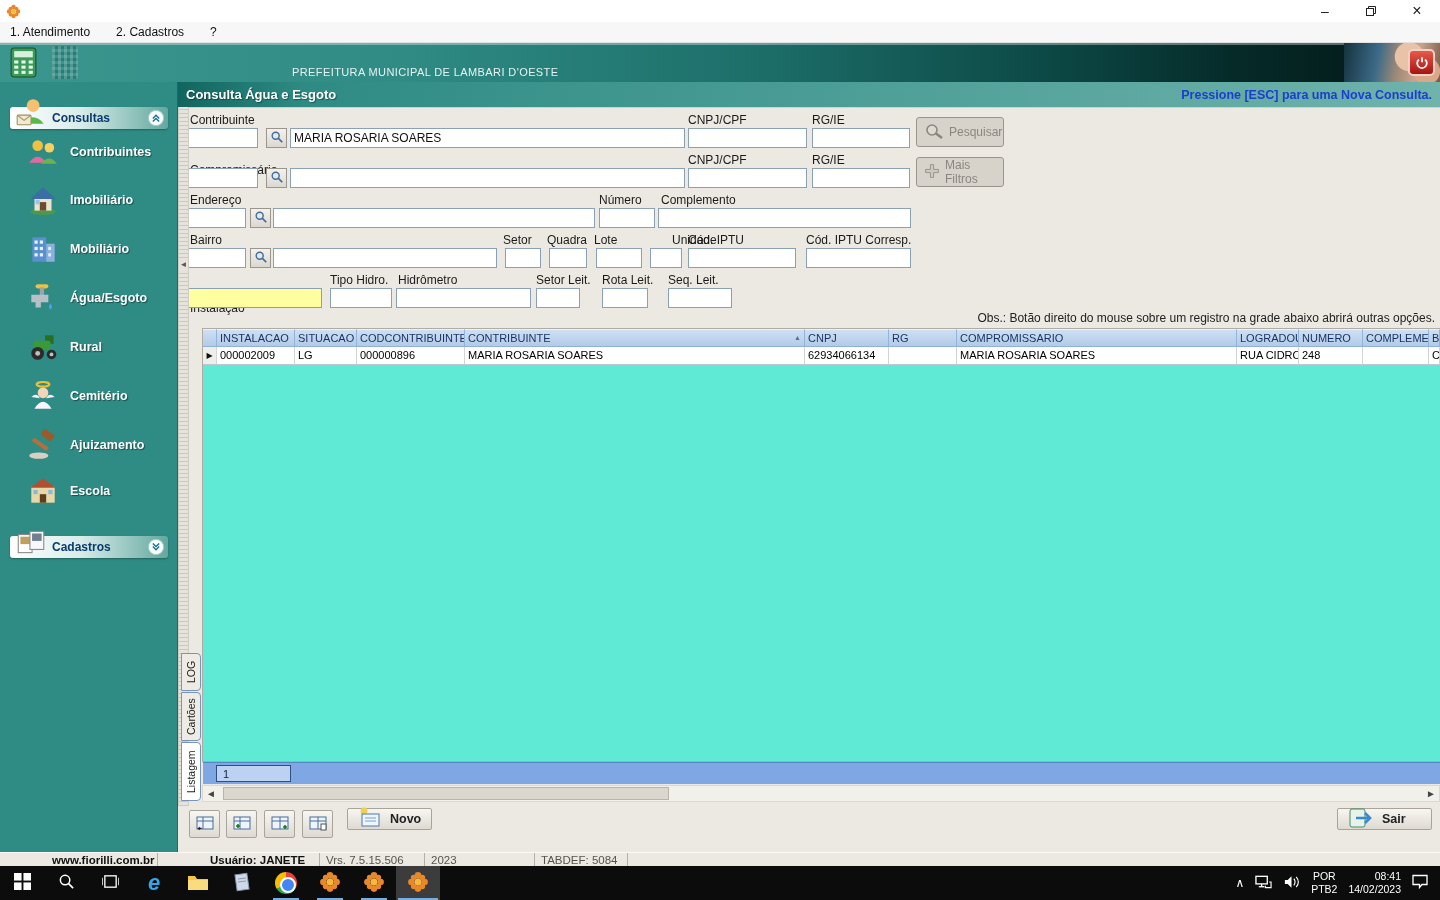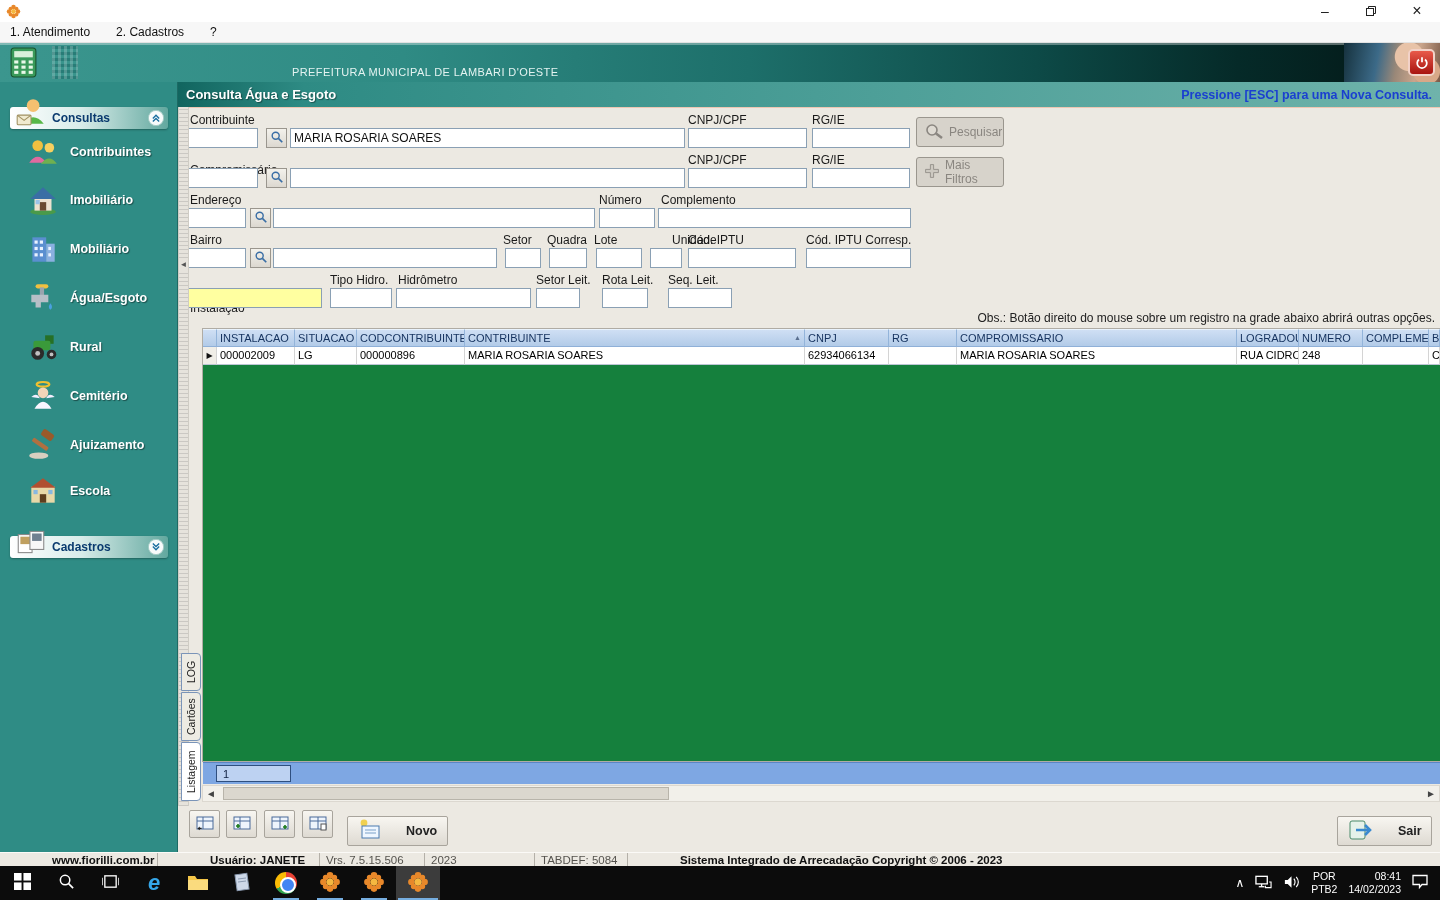--- a/index.html
+++ b/index.html
@@ -68,21 +68,21 @@
   .obs-text { position:absolute; right:5px; top:311px; font-size:12px; color:#222; }
 
   
   .vstrip { position:absolute; left:178px; top:107px; width:11px; height:699px; background:#e6e3dc;
     border-left:1px solid #cfccc4; border-right:1px solid #cfccc4;
     background-image:repeating-linear-gradient(0deg, rgba(120,120,120,.25) 0 1px, transparent 1px 4px); }
   .vstrip-arrow { position:absolute; left:179px; top:258px; width:9px; height:12px; font-size:8px; color:#555;
     display:flex; align-items:center; justify-content:center; background:#e6e3dc; }
 
   
-  .grid-area { position:absolute; left:202px; top:328px; width:1238px; height:434px; background:#15803d;
+  .grid-area { position:absolute; left:202px; top:328px; width:1238px; height:434px; background:#5eead4;
     border:1px solid #b0aca4; border-right:none; overflow:hidden; }
   .grid-header { display:flex; height:18px; }
   .gh { background:linear-gradient(#cfdff4,#b2cbe8); border-right:1px solid #93b4da; border-bottom:1px solid #8fb0d8;
     border-top:1px solid #e9f3fd; color:#15325e; font-size:11px; padding:2px 3px 0 3px; white-space:nowrap; overflow:hidden; position:relative; }
   .grid-row { display:flex; height:18px; }
   .gc { background:#fff; border-right:1px solid #d4d4d4; border-bottom:1px solid #bcc6d4; color:#000;
     font-size:11px; padding:2px 3px 0 3px; white-space:nowrap; overflow:hidden; }
   .sel-cell { background:#f0eee8 !important; display:flex; align-items:center; justify-content:center; padding:0 !important; }
   .row-arrow { font-size:8px; color:#111; }
   .sort-mark { position:absolute; right:3px; top:4px; font-size:7px; color:#5a6f8e; }
@@ -99,23 +99,23 @@
     font-size:11px; color:#102040; padding:2px 0 0 6px; }
   .hscroll { position:absolute; left:202px; top:785px; width:1238px; height:17px; background:#f2f0ea; border:1px solid #dcd8d0; }
   .hs-arrow { position:absolute; top:0; width:16px; height:15px; display:flex; align-items:center; justify-content:center;
     color:#444; font-size:10px; }
   .hs-thumb { position:absolute; left:20px; top:1px; width:446px; height:13px; background:#dbd7ce; border:1px solid #b8b4aa; }
 
   
   .btnbar { position:absolute; left:178px; top:806px; width:1262px; height:46px; background:#ece9e2; }
   .tool-btn { position:absolute; top:4px; width:31px; height:28px; background:linear-gradient(#f8f6f1,#dedad2);
     border:1px solid #a8a49c; border-radius:2px; display:flex; align-items:center; justify-content:center; }
-  .labeled-btn { position:absolute; top:2px; height:30px; background:linear-gradient(#f8f6f1,#dedad2);
-    border:1px solid #a8a49c; border-radius:2px; display:flex; align-items:center; gap:24px; padding:0 10px;
-    font-weight:bold; font-size:12.5px; color:#222;margin-top:8px; }
+  .labeled-btn { position:absolute; top:2px; height:22px; background:linear-gradient(#f8f6f1,#dedad2);
+    border:1px solid #a8a49c; border-radius:2px; display:flex; align-items:center; gap:8px; padding:0 10px;
+    font-weight:bold; font-size:12.5px; color:#222; }
 
   
   .statusbar { position:absolute; left:0; top:852px; width:1440px; height:14px; background:#ece9e2;
     border-top:1px solid #fbfaf7; display:flex; align-items:center; font-size:11.5px; }
   .sb-seg { height:100%; display:flex; align-items:center; padding:0 6px; border-right:1px solid #b4b0a8; white-space:nowrap; overflow:hidden; }
   .sb-bold { font-weight:bold; color:#111;margin-left:46px; }
   .sb-dim { color:#55534e; }
 
   
   .taskbar { position:absolute; left:0; top:866px; width:1440px; height:34px; background:#0c0c0c;
@@ -548,21 +548,20 @@
     <span>Sair</span>
   </div>
 </div>
 
 <div class="statusbar">
   <div class="sb-seg sb-bold" style="width:112px;">www.fiorilli.com.br</div>
   <div class="sb-seg sb-bold" style="width:116px;">Usuário: JANETE</div>
   <div class="sb-seg sb-dim" style="width:105px;">Vrs. 7.5.15.506</div>
   <div class="sb-seg sb-dim" style="width:110px;">2023</div>
   <div class="sb-seg sb-dim" style="width:93px;">TABDEF: 5084</div>
-  <div class="sb-seg sb-bold" style="flex:1;border-right:none;">Sistema Integrado de Arrecadação Copyright © 2006 - 2023</div>
 </div>
 
 <div class="taskbar">
   <div class="tb-btn">
     <span><svg width="17" height="17" viewBox="0 0 18 18">
           <rect x="0" y="0" width="8" height="8" fill="#fff"></rect>
           <rect x="10" y="0" width="8" height="8" fill="#fff"></rect>
           <rect x="0" y="10" width="8" height="8" fill="#fff"></rect>
           <rect x="10" y="10" width="8" height="8" fill="#fff"></rect>
         </svg></span>

